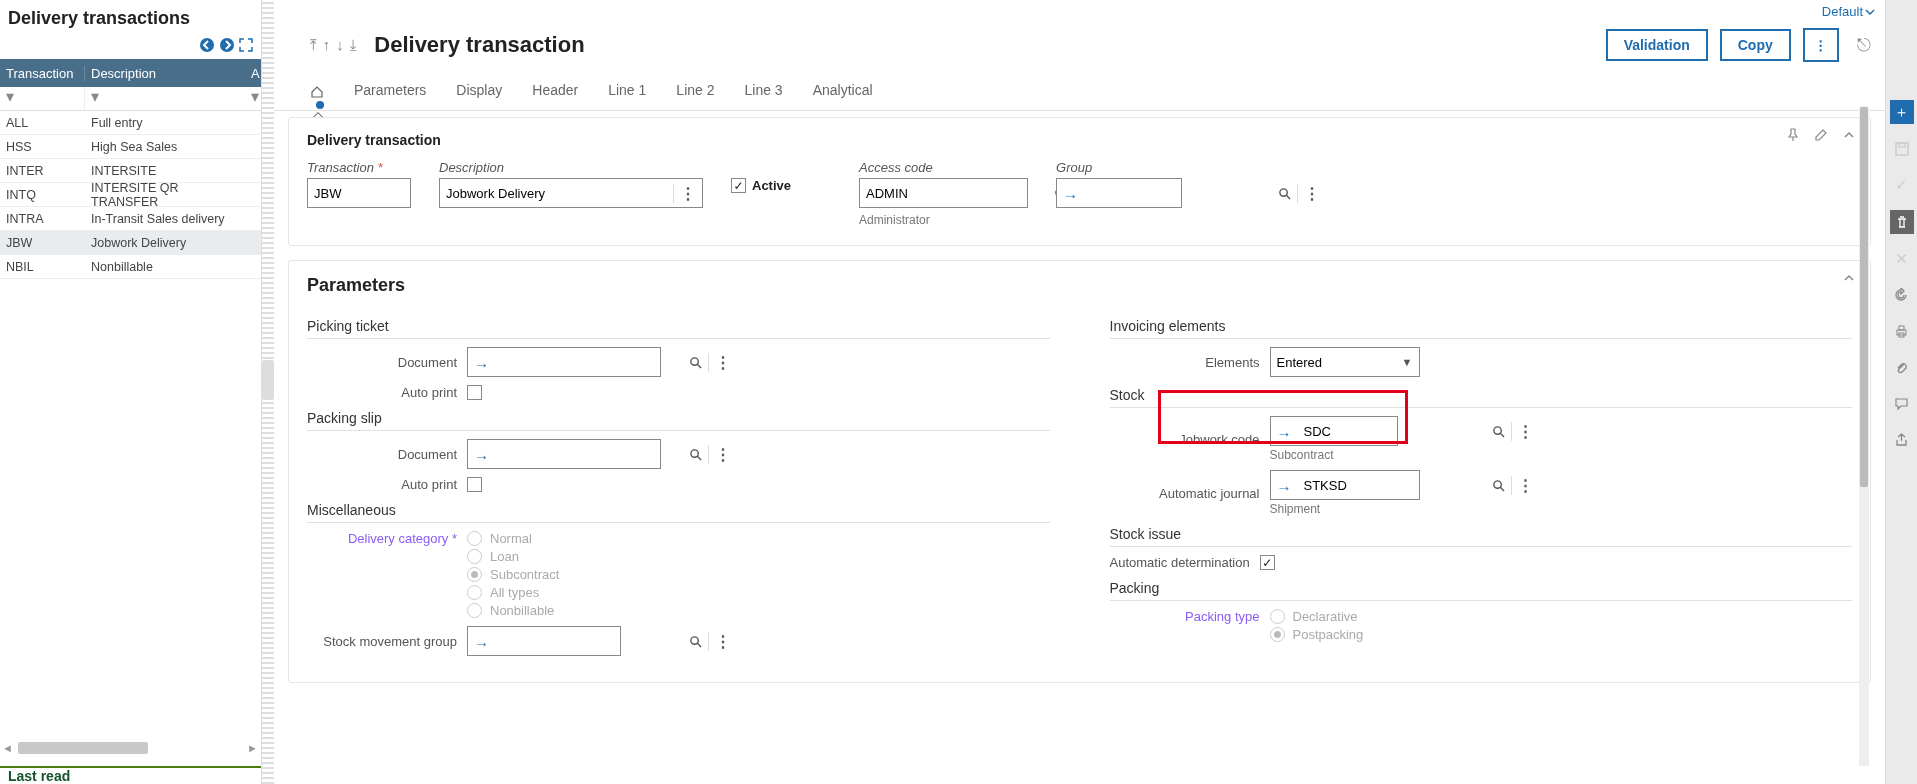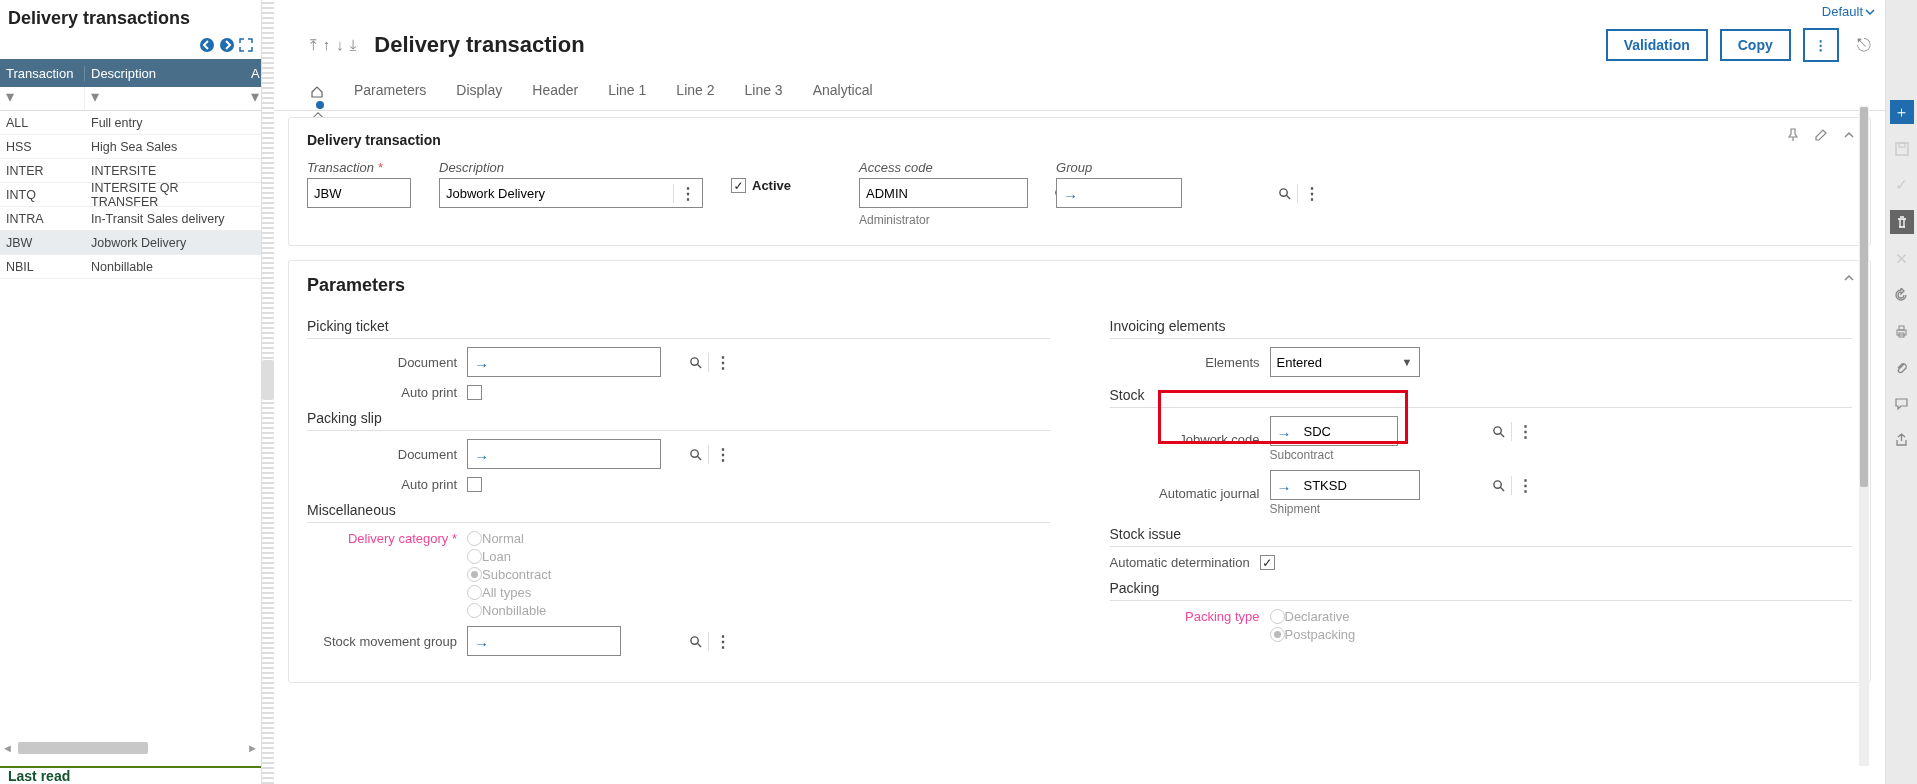--- a/index.html
+++ b/index.html
@@ -75,23 +75,23 @@
 .chk-wrap { display: flex; align-items: center; gap: 6px; margin-top: 18px; }
 .chk { width: 15px; height: 15px; border: 1px solid #888; cursor: pointer; display: flex; align-items: center; justify-content: center; }
 .chk.checked::after { content: '✓'; color: #222; font-size: 12px; }
 .chk-label { font-size: 13px; color: #222; font-weight: 600; }
 
 .param-cols { display: flex; gap: 60px; margin-top: 10px; }
 .param-col { flex: 1; }
 .sub-heading { font-size: 14px; color: #333; margin: 10px 0 4px 0; border-bottom: 1px solid #e0e0e0; padding-bottom: 4px; }
 .field-row { display: flex; align-items: center; gap: 10px; margin: 8px 0; }
 .field-label { width: 150px; text-align: right; font-size: 13px; color: #555; }
-.field-label.dim { color: #ec4899; }
+.field-label.dim { color: #8b5cf6; }
 .radio-group { display: flex; flex-direction: column; gap: 3px; }
-.radio-item { display: flex; align-items: center; gap: 0; font-size: 13px; cursor: pointer; }
+.radio-item { display: flex; align-items: center; gap: 8px; font-size: 13px; cursor: pointer; }
 .radio-item.dim { color: #aaa; }
 .radio { width: 15px; height: 15px; border: 1.5px solid #888; border-radius: 50%; display: flex; align-items: center; justify-content: center; }
 .radio.checked::after { content: ''; width: 7px; height: 7px; background: #444; border-radius: 50%; }
 .radio.dim { border-color: #ccc; }
 .radio.dim.checked::after { background: #bbb; }
 
 .select-wrap { display: flex; align-items: center; border: 1px solid #888; height: 30px; width: 150px; padding: 0 6px; justify-content: space-between; cursor: pointer; }
 .select-wrap span { font-size: 13px; }
 .select-wrap .caret { font-size: 11px; color: #555; }
 

